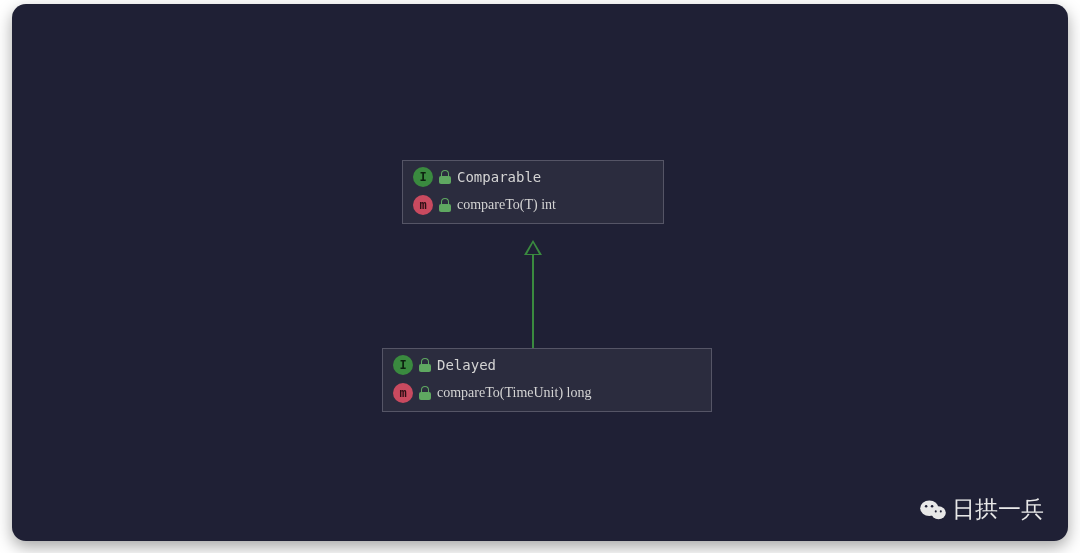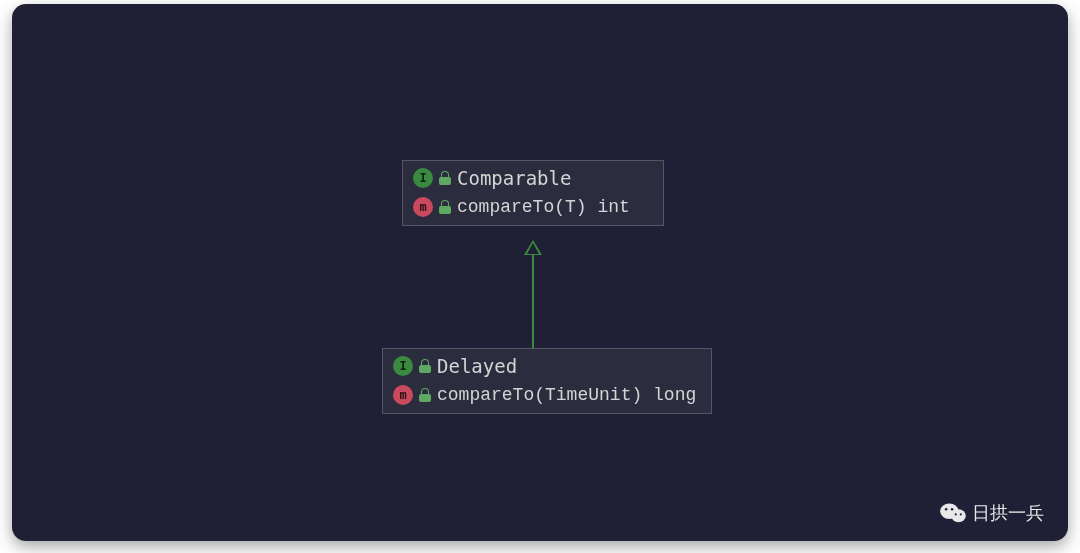--- a/index.html
+++ b/index.html
@@ -93,26 +93,26 @@
       position: absolute;
       bottom: 0;
       left: 0;
       width: 12px;
       height: 8px;
       background: #5fa861;
       border-radius: 2px;
     }
     .class-name {
       color: #d4d4d4;
-      font-size: 19px;
+      font-size: 14px;
       font-family: 'Monaco', 'Menlo', 'Consolas', monospace;
     }
     .method-sig {
-      font-size: 18px;
-      font-family: Liberation Mono, monospace;
+      font-size: 14px;
+      font-family: Liberation Serif, serif;
     }
     .method-name { color: #d4d4d4; }
     .method-params { color: #d4d4d4; }
     .method-return { color: #d4d4d4; }
     #box-comparable {
       top: 156px;
       left: 390px;
       width: 262px;
     }
     #box-delayed {
@@ -158,21 +158,21 @@
     }
     .watermark {
       position: absolute;
       bottom: 16px;
       right: 24px;
       display: flex;
       align-items: center;
       gap: 6px;
       color: #e8e8e8;
       font-family: 'PingFang SC', 'Microsoft YaHei', sans-serif;
-      font-size: 18px;
+      font-size: 23px;
     }
     .wechat-icon {
       width: 26px;
       height: 22px;
       position: relative;
     }
     .wechat-icon svg { width: 100%; height: 100%; }
   </style>
 </head>
 <body>

